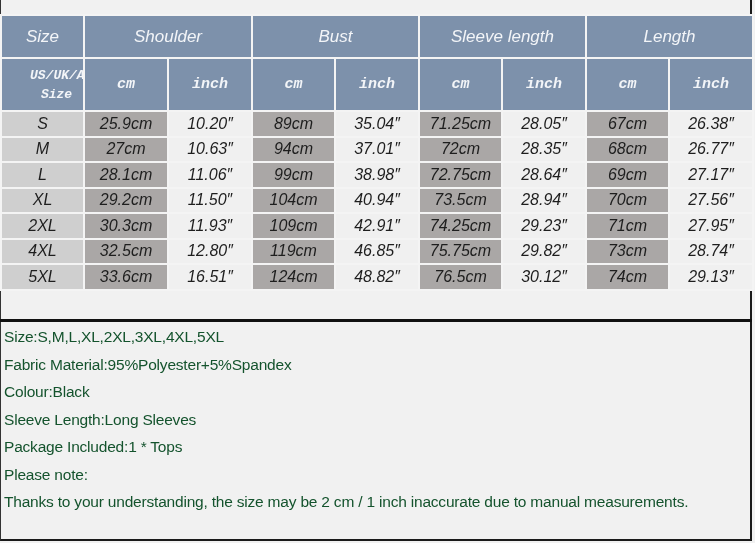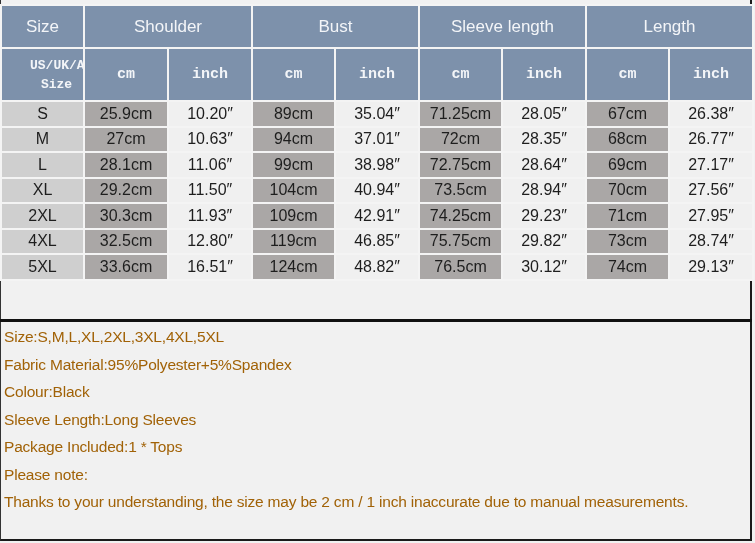--- a/index.html
+++ b/index.html
@@ -1,29 +1,29 @@
 <!DOCTYPE html>
 <html><head>
 <meta charset="utf-8">
 <style>
   html, body { margin:0; padding:0; }
   body { width:755px; height:543px; background:#f1f1f1; position:relative; overflow:hidden; font-family:"Liberation Sans", sans-serif; }
   .frame { position:absolute; left:0; top:0; width:752px; height:541px; border-right:2px solid #1a1a1a; border-bottom:2px solid #1a1a1a; border-left:1px solid #333; box-sizing:border-box; background:#f1f1f1; }
-  table.chart { position:absolute; left:0; top:4px; width:752px; border-collapse:collapse; table-layout:fixed; }
+  table.chart { position:absolute; left:0; top:14px; width:752px; border-collapse:collapse; table-layout:fixed;font-style:italic; }
   table.chart td, table.chart th { border:2px solid #f4f4f4; text-align:center; padding:0; overflow:hidden; white-space:nowrap; }
   th.h1 { height:41px; background:#7d91ab; color:#f3f5f8; font-family:"Liberation Sans", sans-serif; font-weight:normal; font-size:17px; }
   th.h2 { height:51px; background:#7d91ab; color:#f3f5f8; font-family:"Liberation Mono", monospace; font-weight:bold; font-size:15px; line-height:20px; }
   th.h2.size { font-size:13px; line-height:19px;padding-left:28px; }
   td { height:23.5px; font-size:16px; color:#1e1e1e; font-family:"Liberation Sans", sans-serif; }
   td.size { background:#cfcfcf; }
   td.cm { background:#aaa7a6;margin-top:8px; }
   td.inch { background:#f0f0f0; }
   .divider { position:absolute; left:0; top:319px; width:752px; height:3px; background:#111; }
   .notes { position:absolute; left:4px; top:324px; width:740px; }
-  .notes div { font-size:15.5px; color:#a16207; height:27.5px; line-height:26px; font-family:"Liberation Sans", sans-serif; white-space:nowrap; letter-spacing:-0.2px; }
+  .notes div { font-size:15.5px; color:#14532d; height:27.5px; line-height:26px; font-family:"Liberation Sans", sans-serif; white-space:nowrap; letter-spacing:-0.2px; }
 </style>
 </head>
 <body>
 
 <div class="frame"></div>
 
 <table class="chart">
   <colgroup>
     <col style="width:83px">
       <col style="width:84px">

